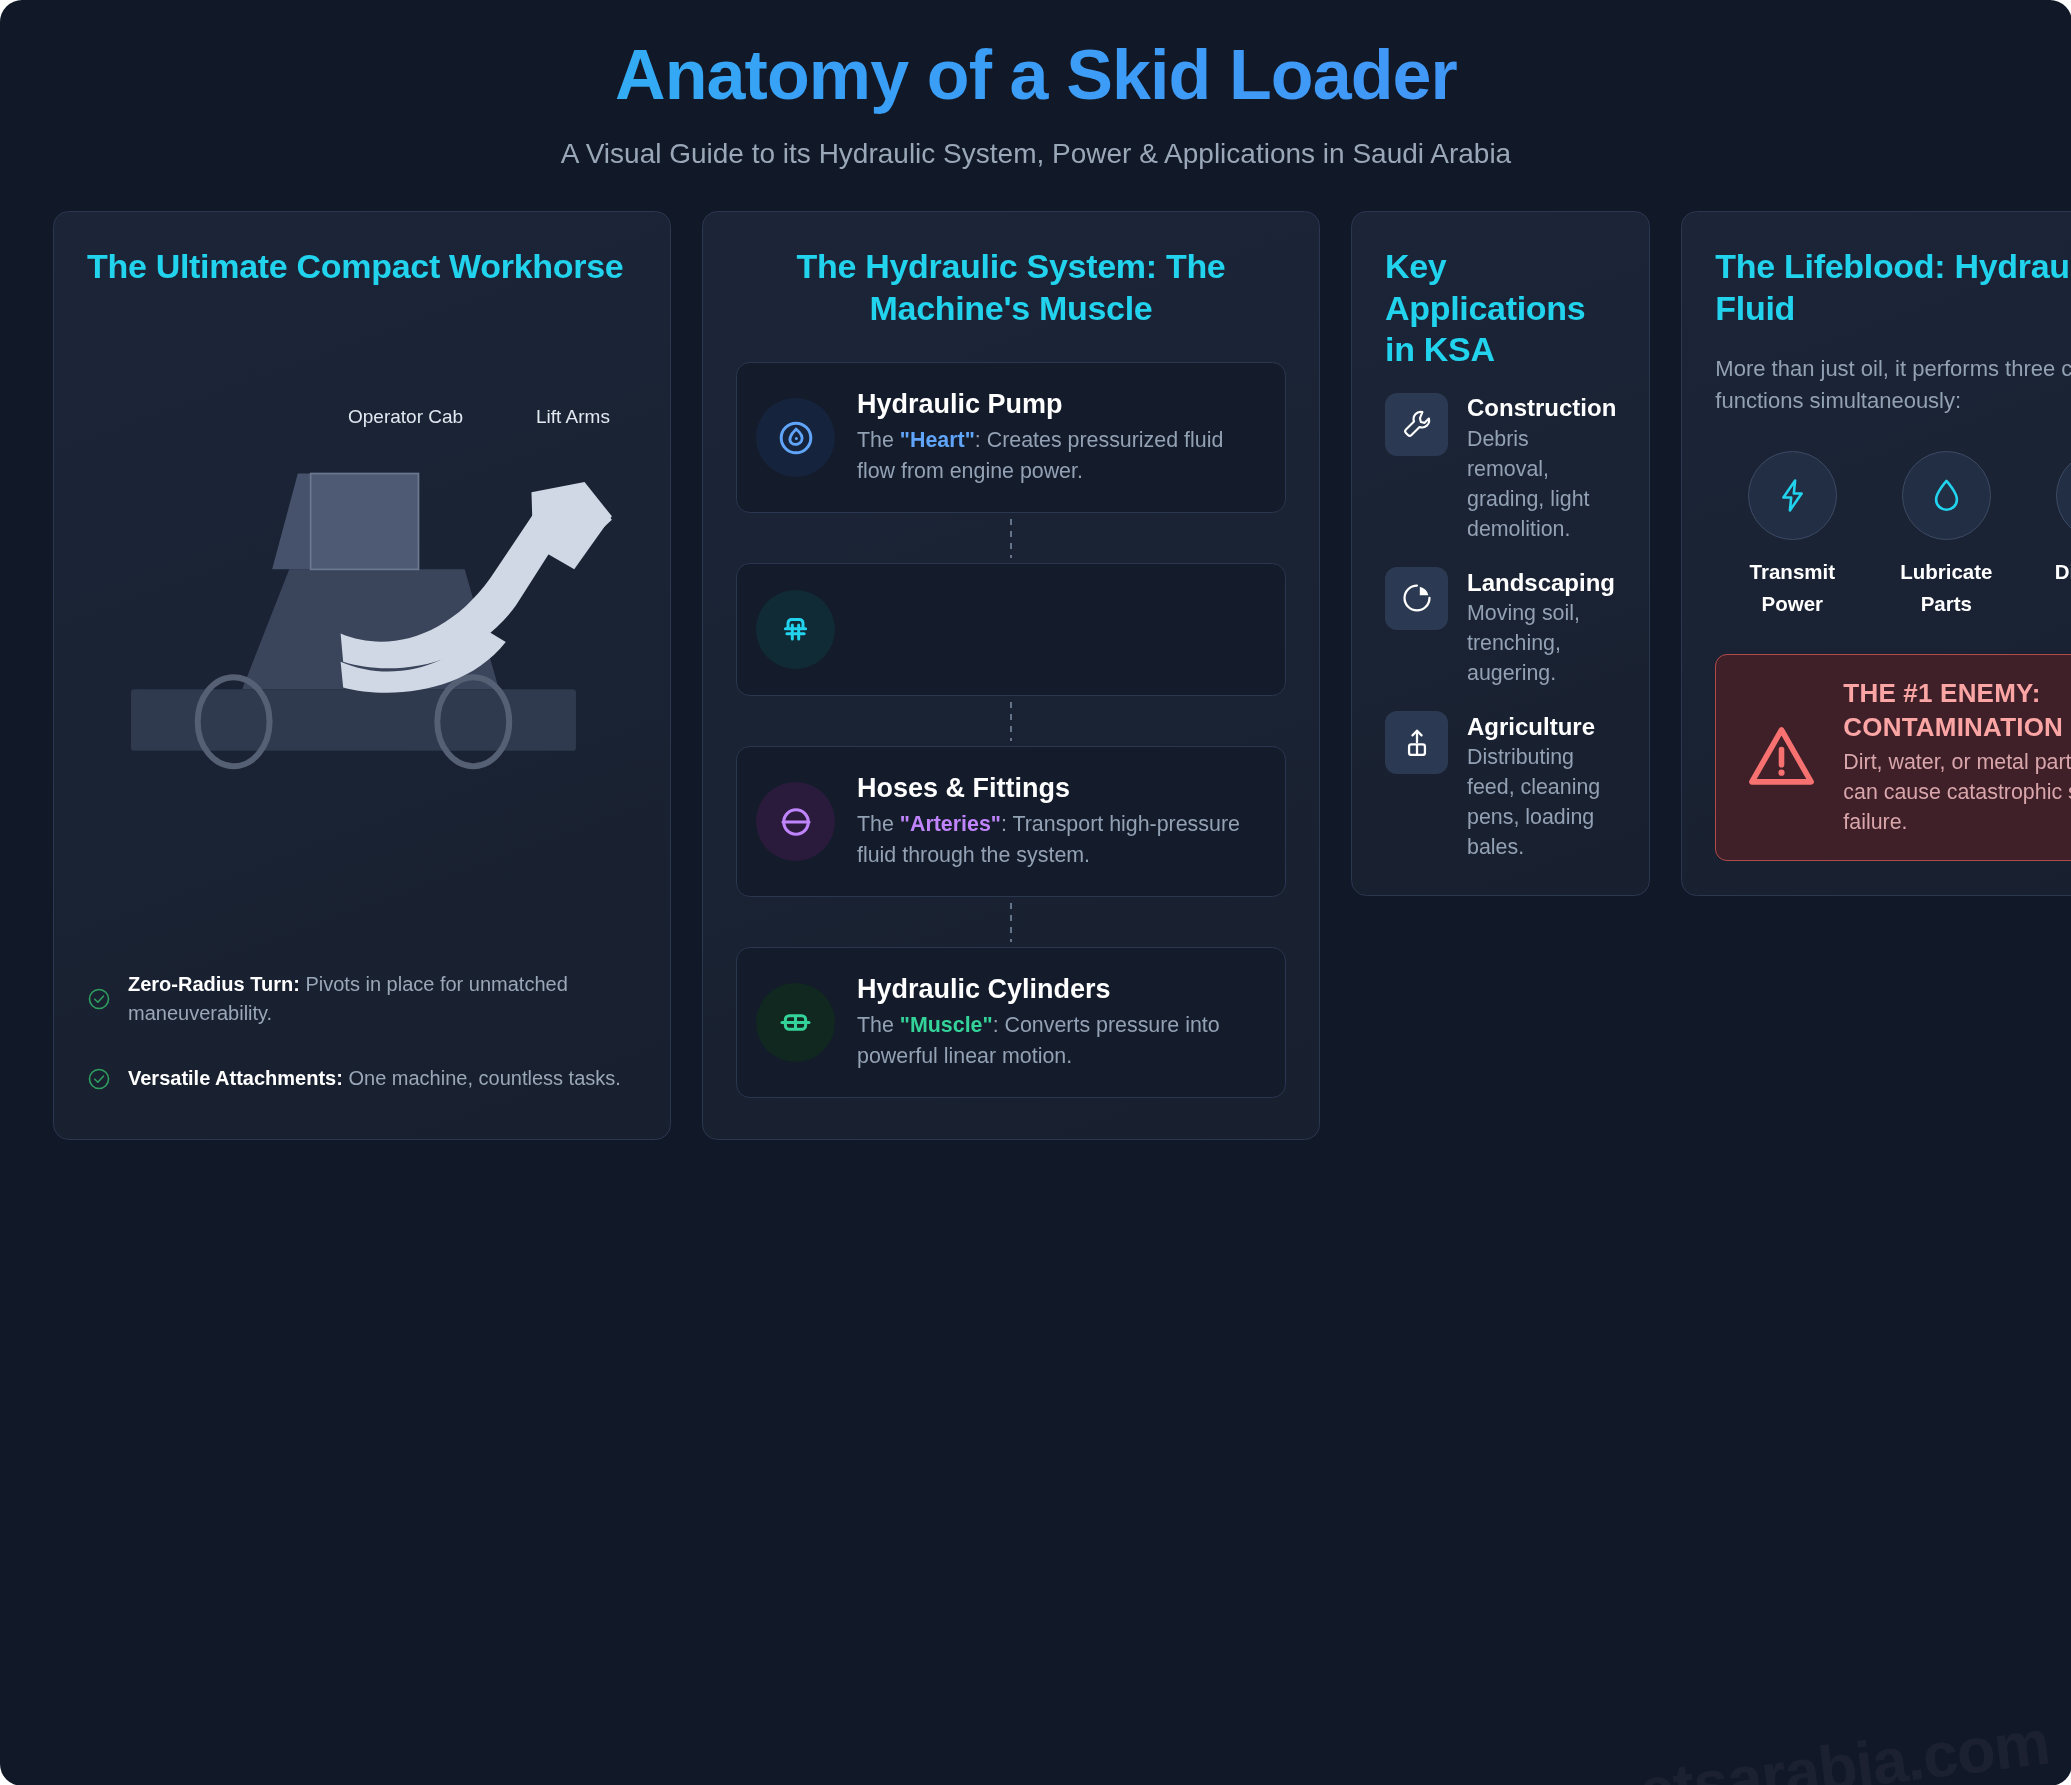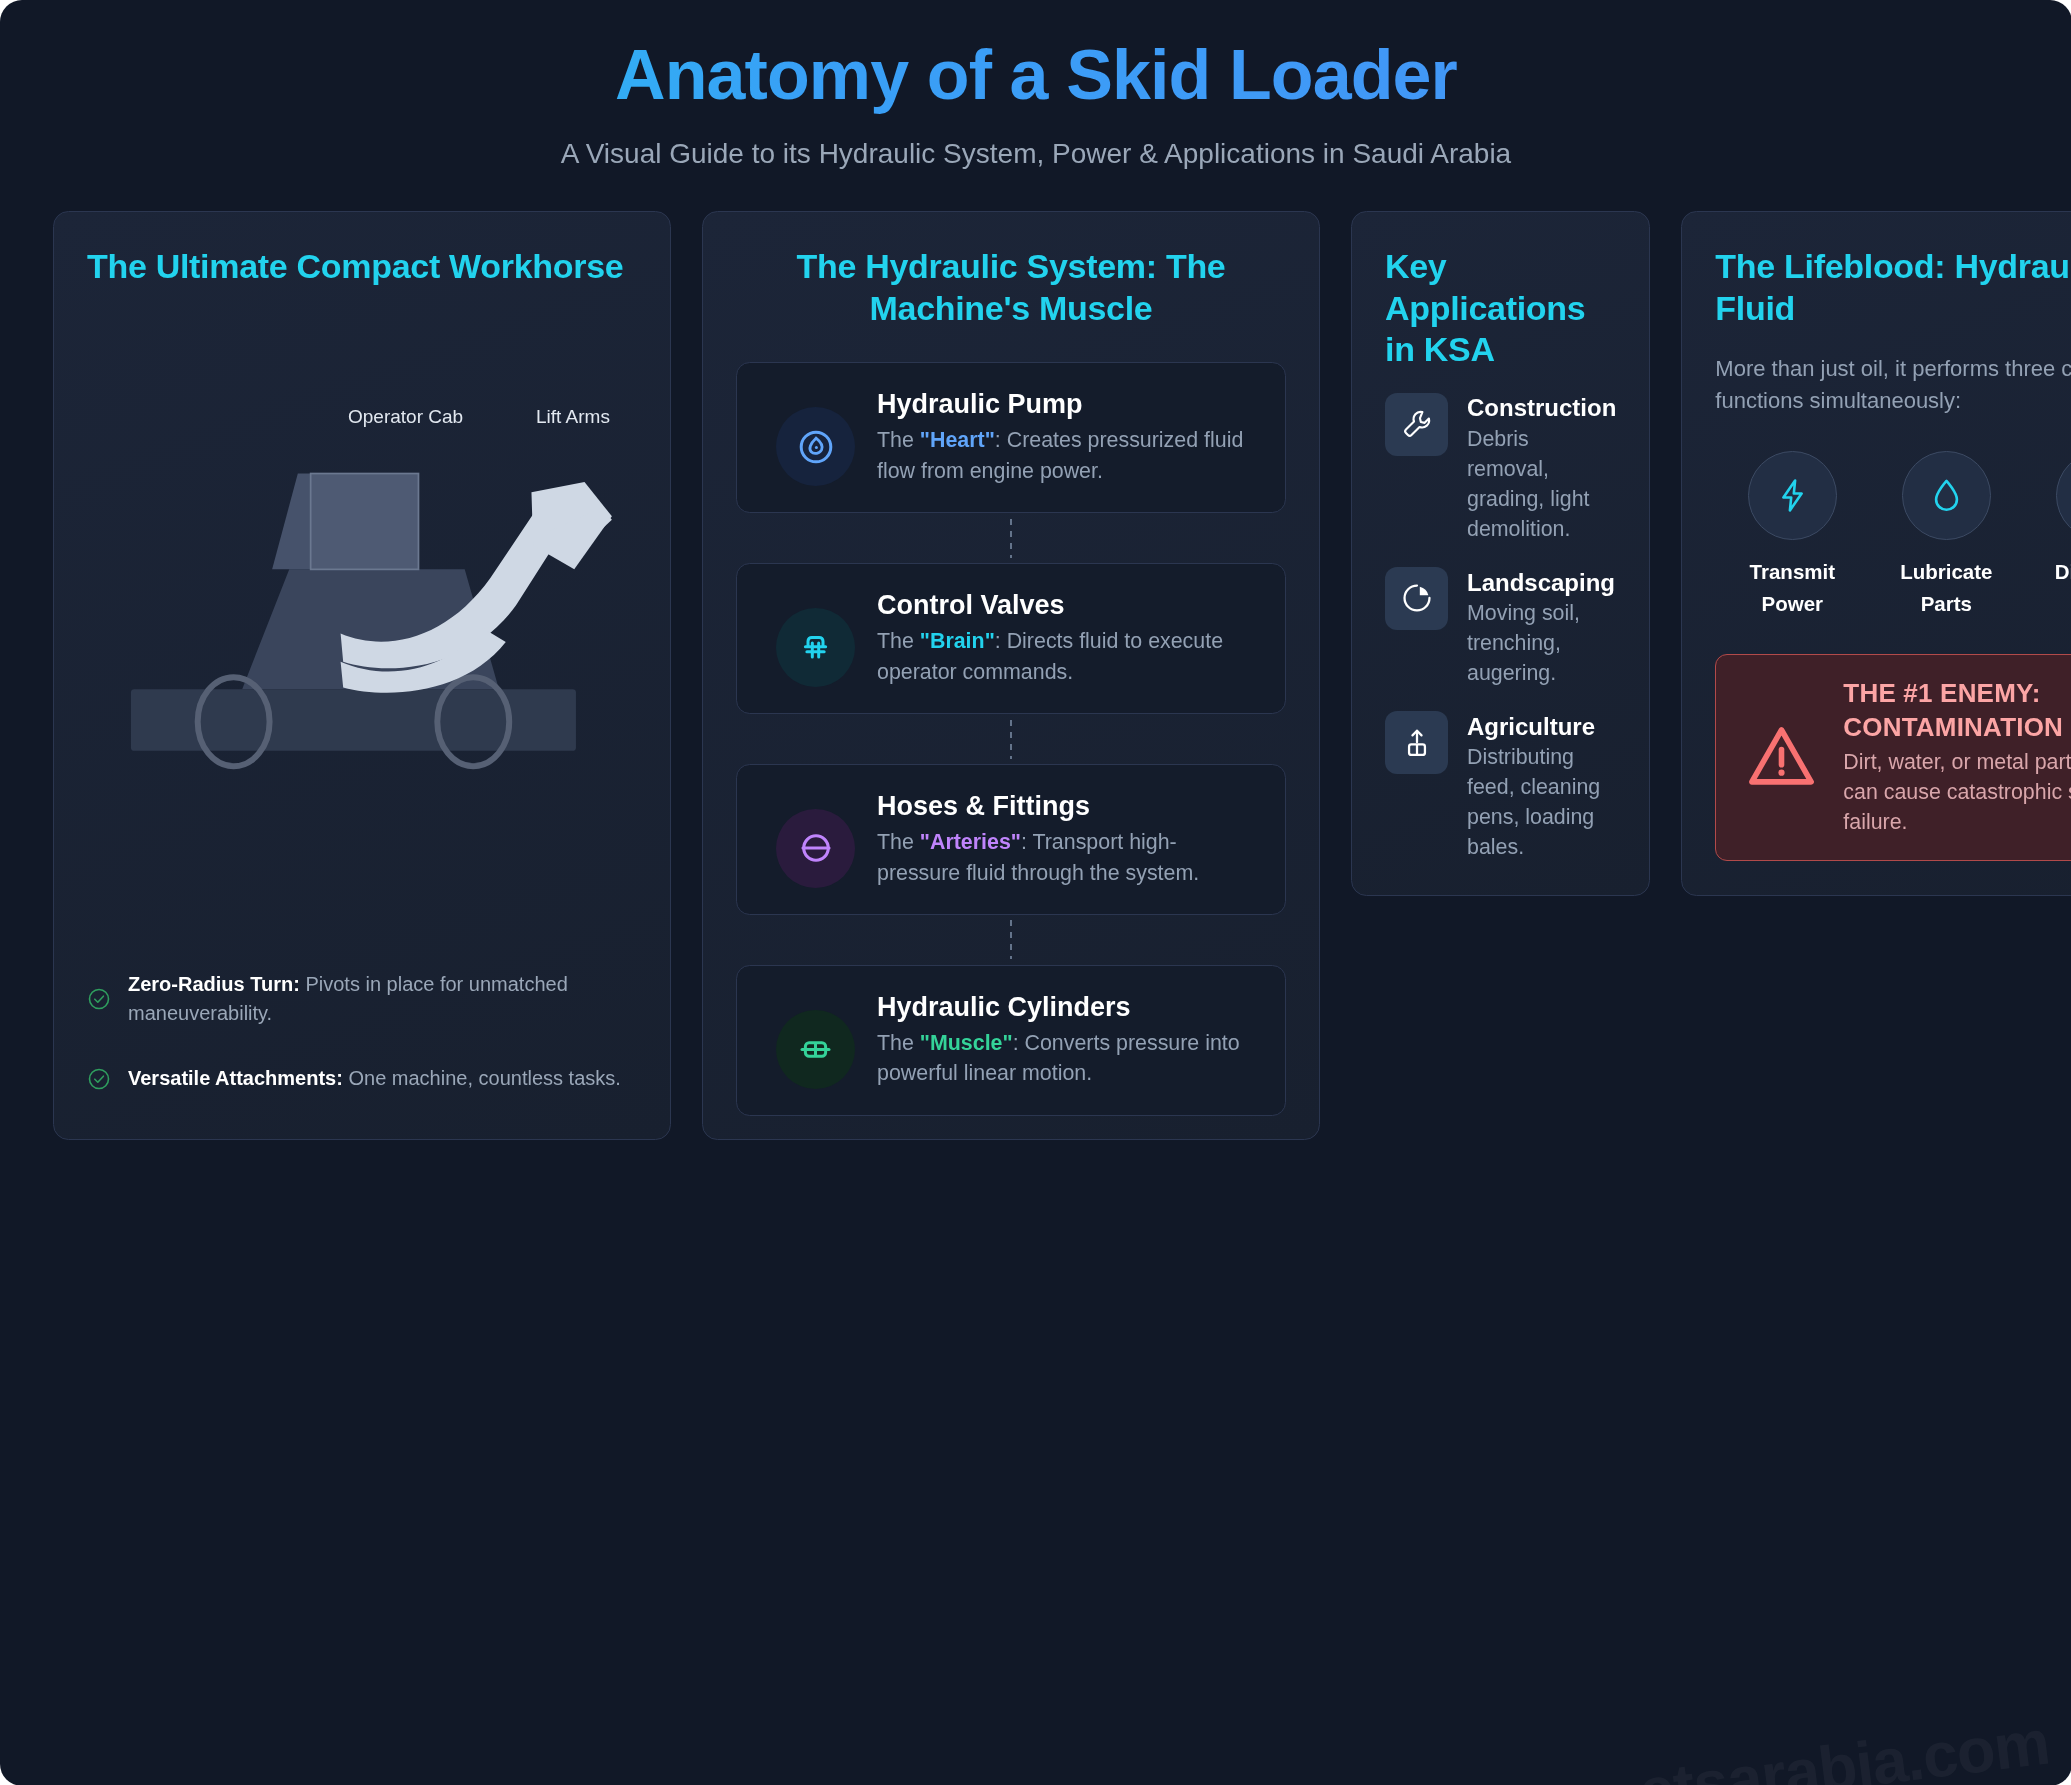--- a/index.html
+++ b/index.html
@@ -78,22 +78,22 @@
     font-size: 20px; line-height: 1.45; color: #9aa7b8;
   }
   .bullet-text b { color: #ffffff; font-weight: 700; }
 
   
   .flow { margin-top: 33px; }
   .flow-card {
     background: #141c2b;
     border: 0.9px solid #2b3650;
     border-radius: 13.7px;
-    padding: 26px 39px;
-    display: flex; align-items: flex-end; gap: 22px;
+    padding: 26px 19px;
+    display: flex; align-items: center; gap: 22px;
   }
   .flow-icon {
     flex: 0 0 auto; width: 79px; height: 79px; border-radius: 50%;
     display: flex; align-items: center; justify-content: center;
   }
   .flow-body { flex: 1 1 auto; }
   .flow-title { font-size: 27px; font-weight: 700; color: #ffffff; margin-bottom: 5.1px; }
   .flow-desc { font-size: 21.4px; line-height: 1.42; color: #93a1b4; }
   .flow-desc b { font-weight: 700; }
   .connector {
@@ -238,24 +238,20 @@
 
           <div class="flow-card">
             <div class="flow-icon" style="background:#102a36">
               <svg width="45" height="45" viewBox="0 0 24 24">
                 <path d="M8 11 L8 8.6 C8 7.4 8.9 6.6 10 6.6 L14 6.6 C15.1 6.6 16 7.4 16 8.6 L16 11" fill="none" stroke="#22d3ee" stroke-width="1.6" stroke-linecap="round"></path>
                 <path d="M6.6 11.6 L17.4 11.6" stroke="#22d3ee" stroke-width="1.6" stroke-linecap="round"></path>
                 <path d="M7.4 14.2 L16.6 14.2" stroke="#22d3ee" stroke-width="1.6" stroke-linecap="round"></path>
                 <path d="M10.3 9.6 L10.3 17" stroke="#22d3ee" stroke-width="1.6" stroke-linecap="round"></path>
                 <path d="M13.7 9.6 L13.7 17" stroke="#22d3ee" stroke-width="1.6" stroke-linecap="round"></path>
               </svg>
-            </div>
-            <div class="flow-body">
-              <div class="flow-title">Control Valves</div>
-              <div class="flow-desc"><span>The </span><b style="color:#22d3ee">"Brain"</b><span>: Directs fluid to execute operator commands.</span></div>
             </div>
           </div>
 
           <div class="connector">
               <i></i>
             </div>
 
           <div class="flow-card">
             <div class="flow-icon" style="background:#2a1b3d">
               <svg width="46" height="46" viewBox="0 0 24 24">

